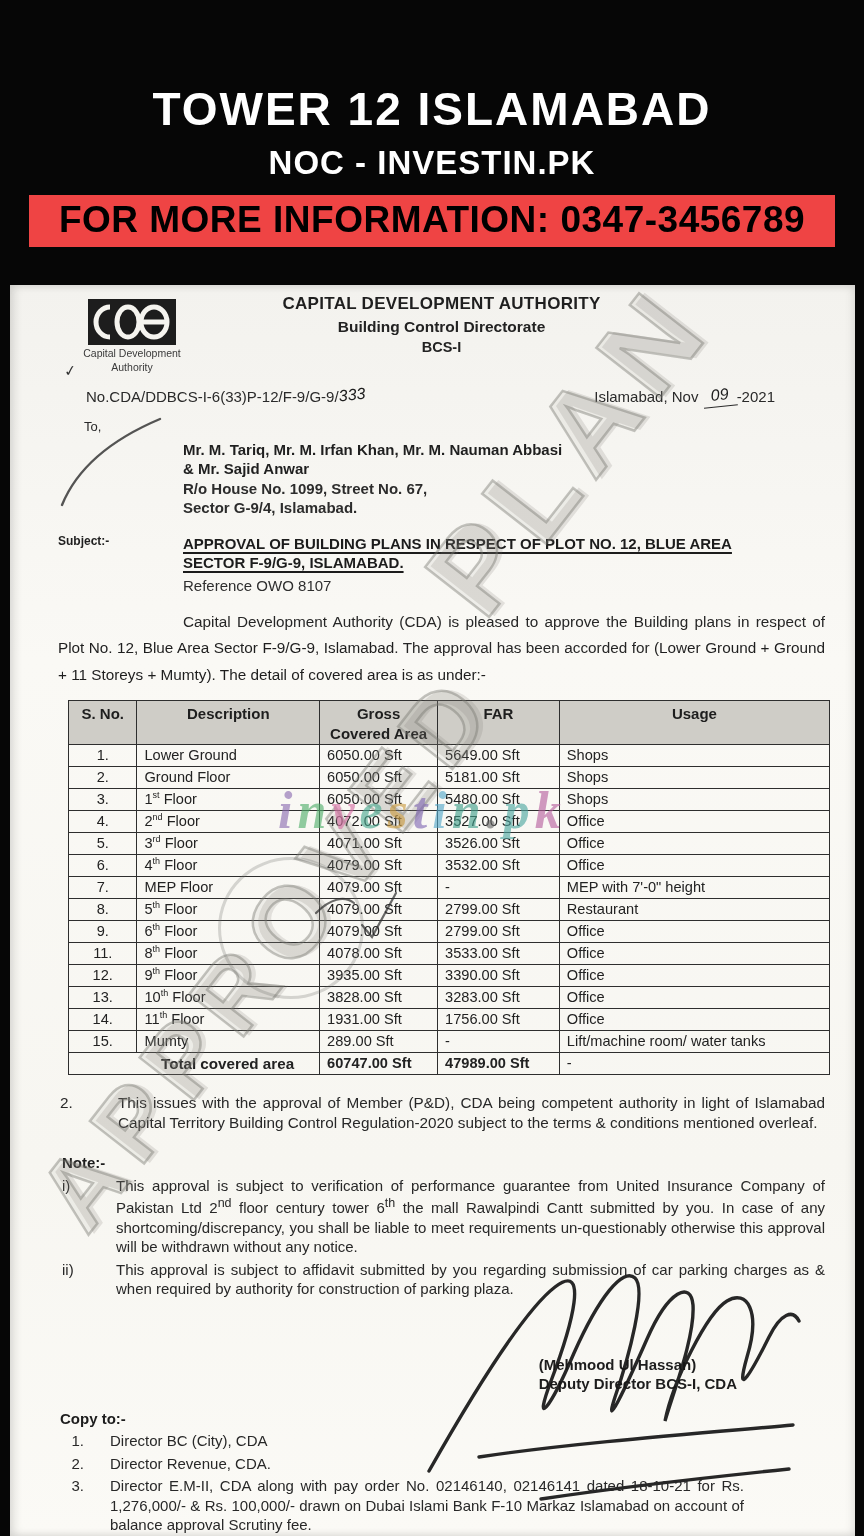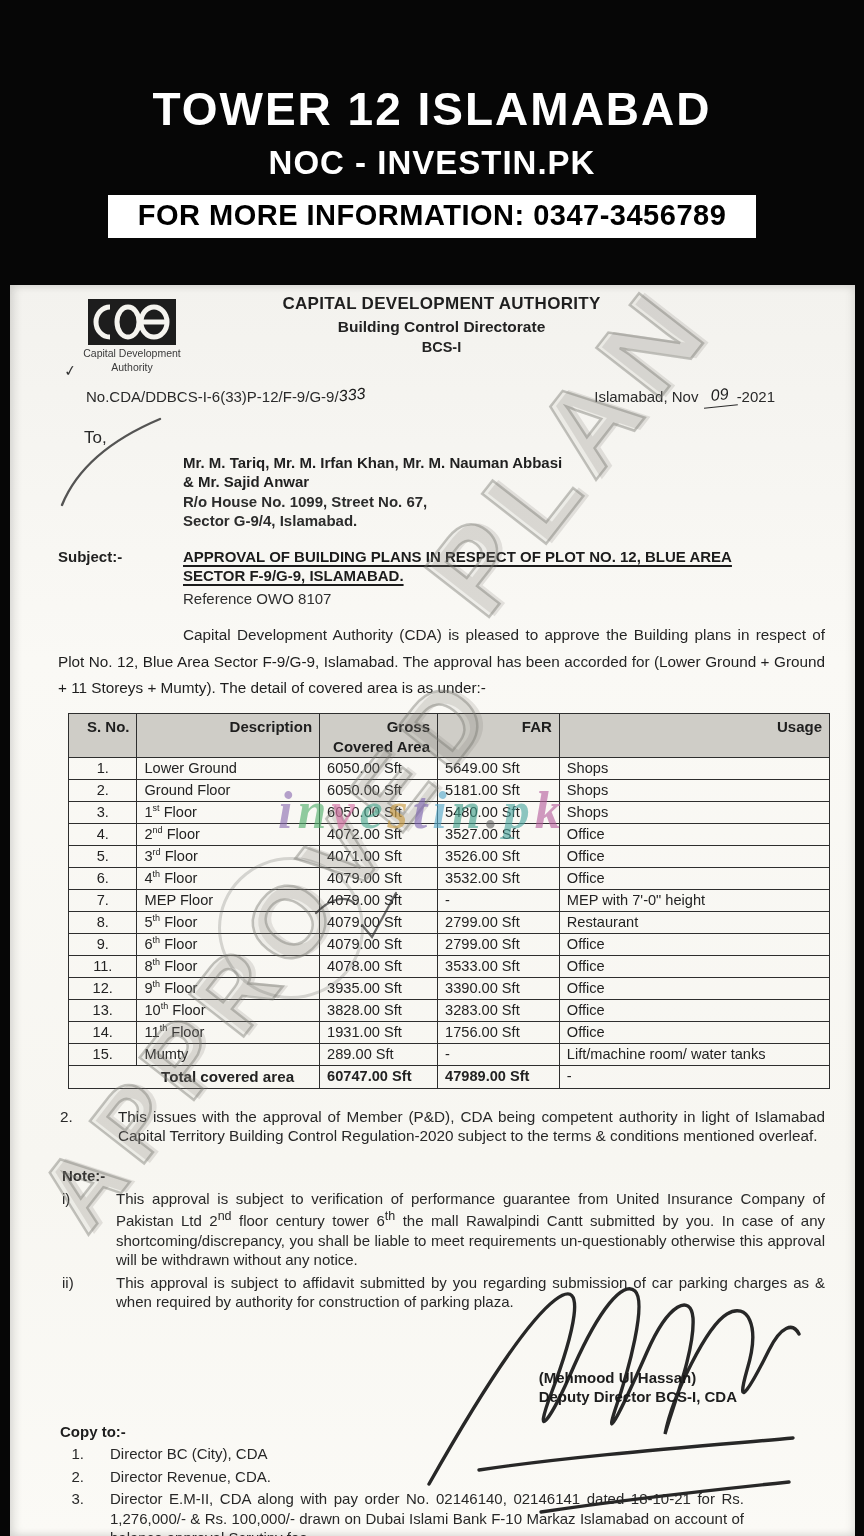--- a/index.html
+++ b/index.html
@@ -8,21 +8,21 @@
     width:864px; height:1536px; overflow:hidden;
     background:#000;
     font-family:"Liberation Sans","DejaVu Sans",sans-serif;
   }
   .page { position:relative; width:864px; height:1536px; background:#060606; }
 
   
   .banner { text-align:center; padding-top:86px; }
   .banner-title { color:#fff; font-size:46px; font-weight:700; letter-spacing:2px; line-height:1.0; }
   .banner-subtitle { color:#fff; font-size:33px; font-weight:700; letter-spacing:1px; margin-top:12px; }
-  .banner-info { display:inline-block; background:#ffffff; color:#000; font-size:29px; font-weight:700;
+  .banner-info { display:inline-block; background:#ef4444; color:#000; font-size:37px; font-weight:700;
     padding:4px 30px 6px; margin-top:13px; letter-spacing:0.5px; }
 
   
   .paper {
     position:absolute; top:285px; left:10px; width:845px; bottom:0;
     background:linear-gradient(180deg,#f3f2ee 0%, #faf9f5 30%, #f7f6f1 70%, #fbfaf6 100%);
     color:#282828; padding:4px 30px 0 48px; overflow:hidden;
     box-shadow:inset 4px 0 10px rgba(0,0,0,0.12), inset -3px 0 8px rgba(0,0,0,0.08);
   }
   .paper, .paper * { line-height:1.3; }
@@ -38,40 +38,40 @@
   .org-name { font-size:17px; font-weight:700; color:#1f1f1f; letter-spacing:0.3px; }
   .directorate { font-size:15.5px; font-weight:700; color:#222; margin-top:2px; }
   .section { font-size:14.5px; font-weight:700; color:#222; margin-top:1px; }
 
   .ref-row { display:flex; justify-content:space-between; margin:2px 8px 0 28px; font-size:15px; }
   .ref-no { color:#2a2a2a; }
   .handwritten { font-style:italic; color:#1d1d1d; display:inline-block; transform:rotate(-6deg) translateY(-2px); font-size:16px; }
   .date-line { color:#2a2a2a; margin-right:42px; }
   .date-day { display:inline-block; min-width:34px; text-align:center; border-bottom:1.5px solid #2a2a2a; }
 
-  .to-line { font-size:17px; margin:18px 0 4px 26px; }
+  .to-line { font-size:13px; margin:10px 0 4px 26px; }
   .address { margin-left:125px; font-size:15px; }
   .addr-name { font-weight:700; color:#1f1f1f; }
   .addr-plain { font-weight:600; color:#2c2c2c; }
 
   
   .subject-row { display:flex; margin:16px 0 0 0; }
-  .subject-label { width:125px; font-size:15px; font-weight:700; color:#1f1f1f; flex:none; }
+  .subject-label { width:125px; font-size:12px; font-weight:700; color:#1f1f1f; flex:none; }
   .subject-body { font-size:15px; font-weight:700; color:#1c1c1c; }
   .subject-underline { text-decoration:underline; text-decoration-thickness:1.8px; text-underline-offset:3px; }
   .subject-ref { font-weight:400; color:#2e2e2e; margin-top:3px; }
 
   
   .para1 { margin:14px 0 0 0; font-size:15.3px; text-align:justify; text-indent:125px; line-height:1.72; color:#262626; }
   .bold-seg { font-weight:400; color:#1e1e1e; }
 
   
   table.covered { border-collapse:collapse; width:762px; margin:12px 0 0 10px; font-size:14.6px; color:#222; }
   table.covered th, table.covered td { border:1.6px solid #2e2e2e; padding:1px 7px; vertical-align:top; }
-  table.covered thead th { background:#cfcdc7; text-align:right; font-weight:600; font-size:15px; color:#1e1e1e; padding-top:3px; }
+  table.covered thead th { background:#cfcdc7; text-align:center; font-weight:600; font-size:15px; color:#1e1e1e; padding-top:3px; }
   td.c-sn, th.c-sn { text-align:center; }
   table.covered sup { font-size:9px; }
   .total-label { font-weight:600; padding-left:92px !important; font-size:15.2px; }
   .total-val { font-weight:600; }
 
   
   .para2 { display:flex; margin:18px 0 0 2px; font-size:15.3px; line-height:1.7; text-align:justify; }
   .para2-num { width:58px; flex:none; }
   .note-label { font-size:15px; font-weight:700; margin:20px 0 2px 4px; color:#1d1d1d; }
   .note-item { display:flex; font-size:15px; line-height:1.45; margin-top:3px; }

